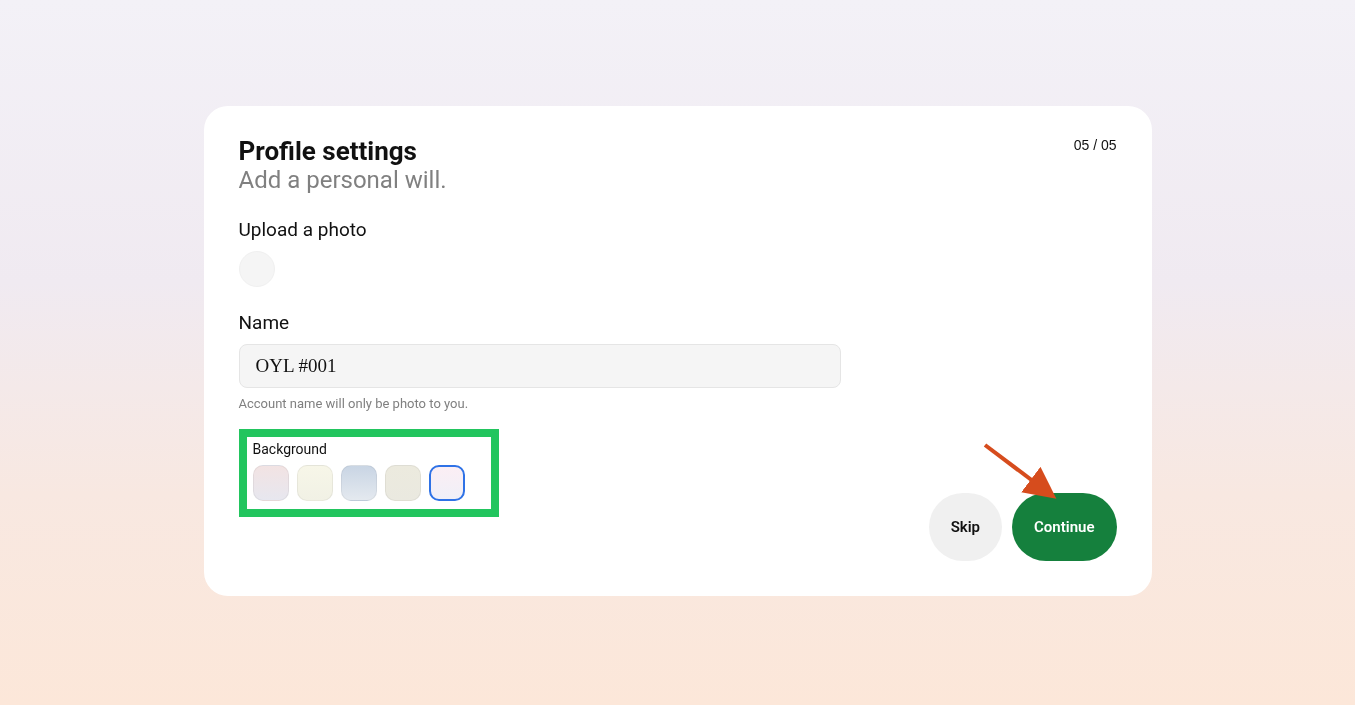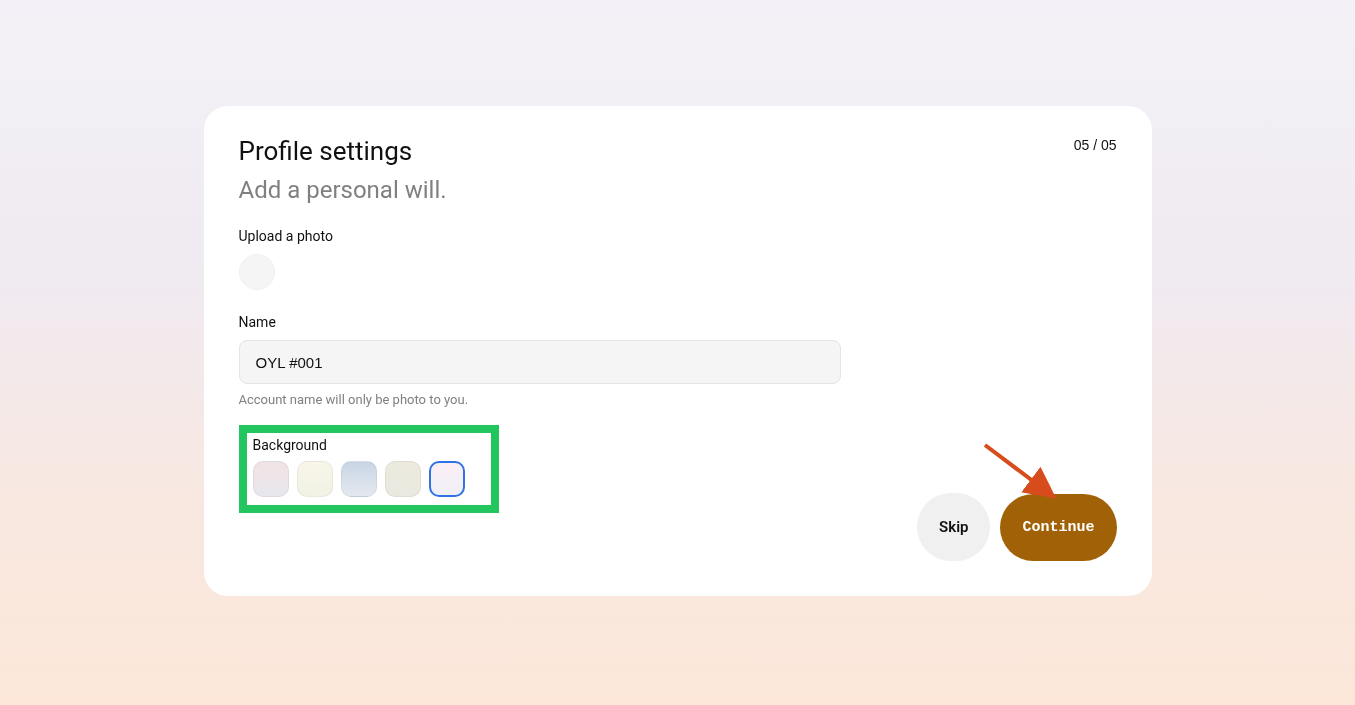--- a/index.html
+++ b/index.html
@@ -28,55 +28,55 @@
     .step-counter {
       position: absolute;
       top: 31px;
       right: 35px;
       font-family: Liberation Sans, sans-serif;
       font-size: 14px;
       color: #111;
     }
     .title {
       font-size: 26px;
-      font-weight: 400;
+      font-weight: 700;
       color: #111;
-      margin-bottom: 10px;
+      margin-bottom: 0;
     }
     .subtitle {
       font-size: 24px;
       font-weight: 400;
       color: #808080;
       margin-bottom: 24px;
     }
     .field-label {
-      font-size: 14px;
+      font-size: 19px;
       color: #111;
       margin-bottom: 10px;
       display: block;
     }
     .photo-placeholder {
       width: 36px;
       height: 36px;
       border-radius: 50%;
       background: #f5f5f5;
       border: 1px solid #f0f0f0;
       margin-bottom: 24px;
       cursor: pointer;
     }
     .name-input {
       width: 602px;
       height: 44px;
       border-radius: 8px;
       border: 1px solid #e5e5e5;
       background: #f5f5f5;
       padding: 0 16px;
-      font-size: 15px;
+      font-size: 19px;
       color: #111;
-      font-family: Liberation Sans, sans-serif;
+      font-family: Liberation Serif, serif;
       outline: none;
     }
     .helper-text {
       font-size: 13px;
       color: #808080;
       margin-top: 8px;
     }
     .background-section {
       margin-top: 18px;
       border: 8px solid #22c55e;
@@ -122,23 +122,22 @@
       font-size: 15px;
       font-weight: 600;
       cursor: pointer;
       font-family: inherit;
     }
     .btn-skip {
       background: #f0f0f0;
       color: #111;
     }
     .btn-continue {
-      background: #a16207;
+      background: #15803d;
       color: #fff;
-      font-family: Liberation Mono, monospace;
     }
     .arrow-annotation {
       position: absolute;
       top: 440px;
       left: 980px;
       pointer-events: none;
     }
   </style>
 </head>
 <body>

